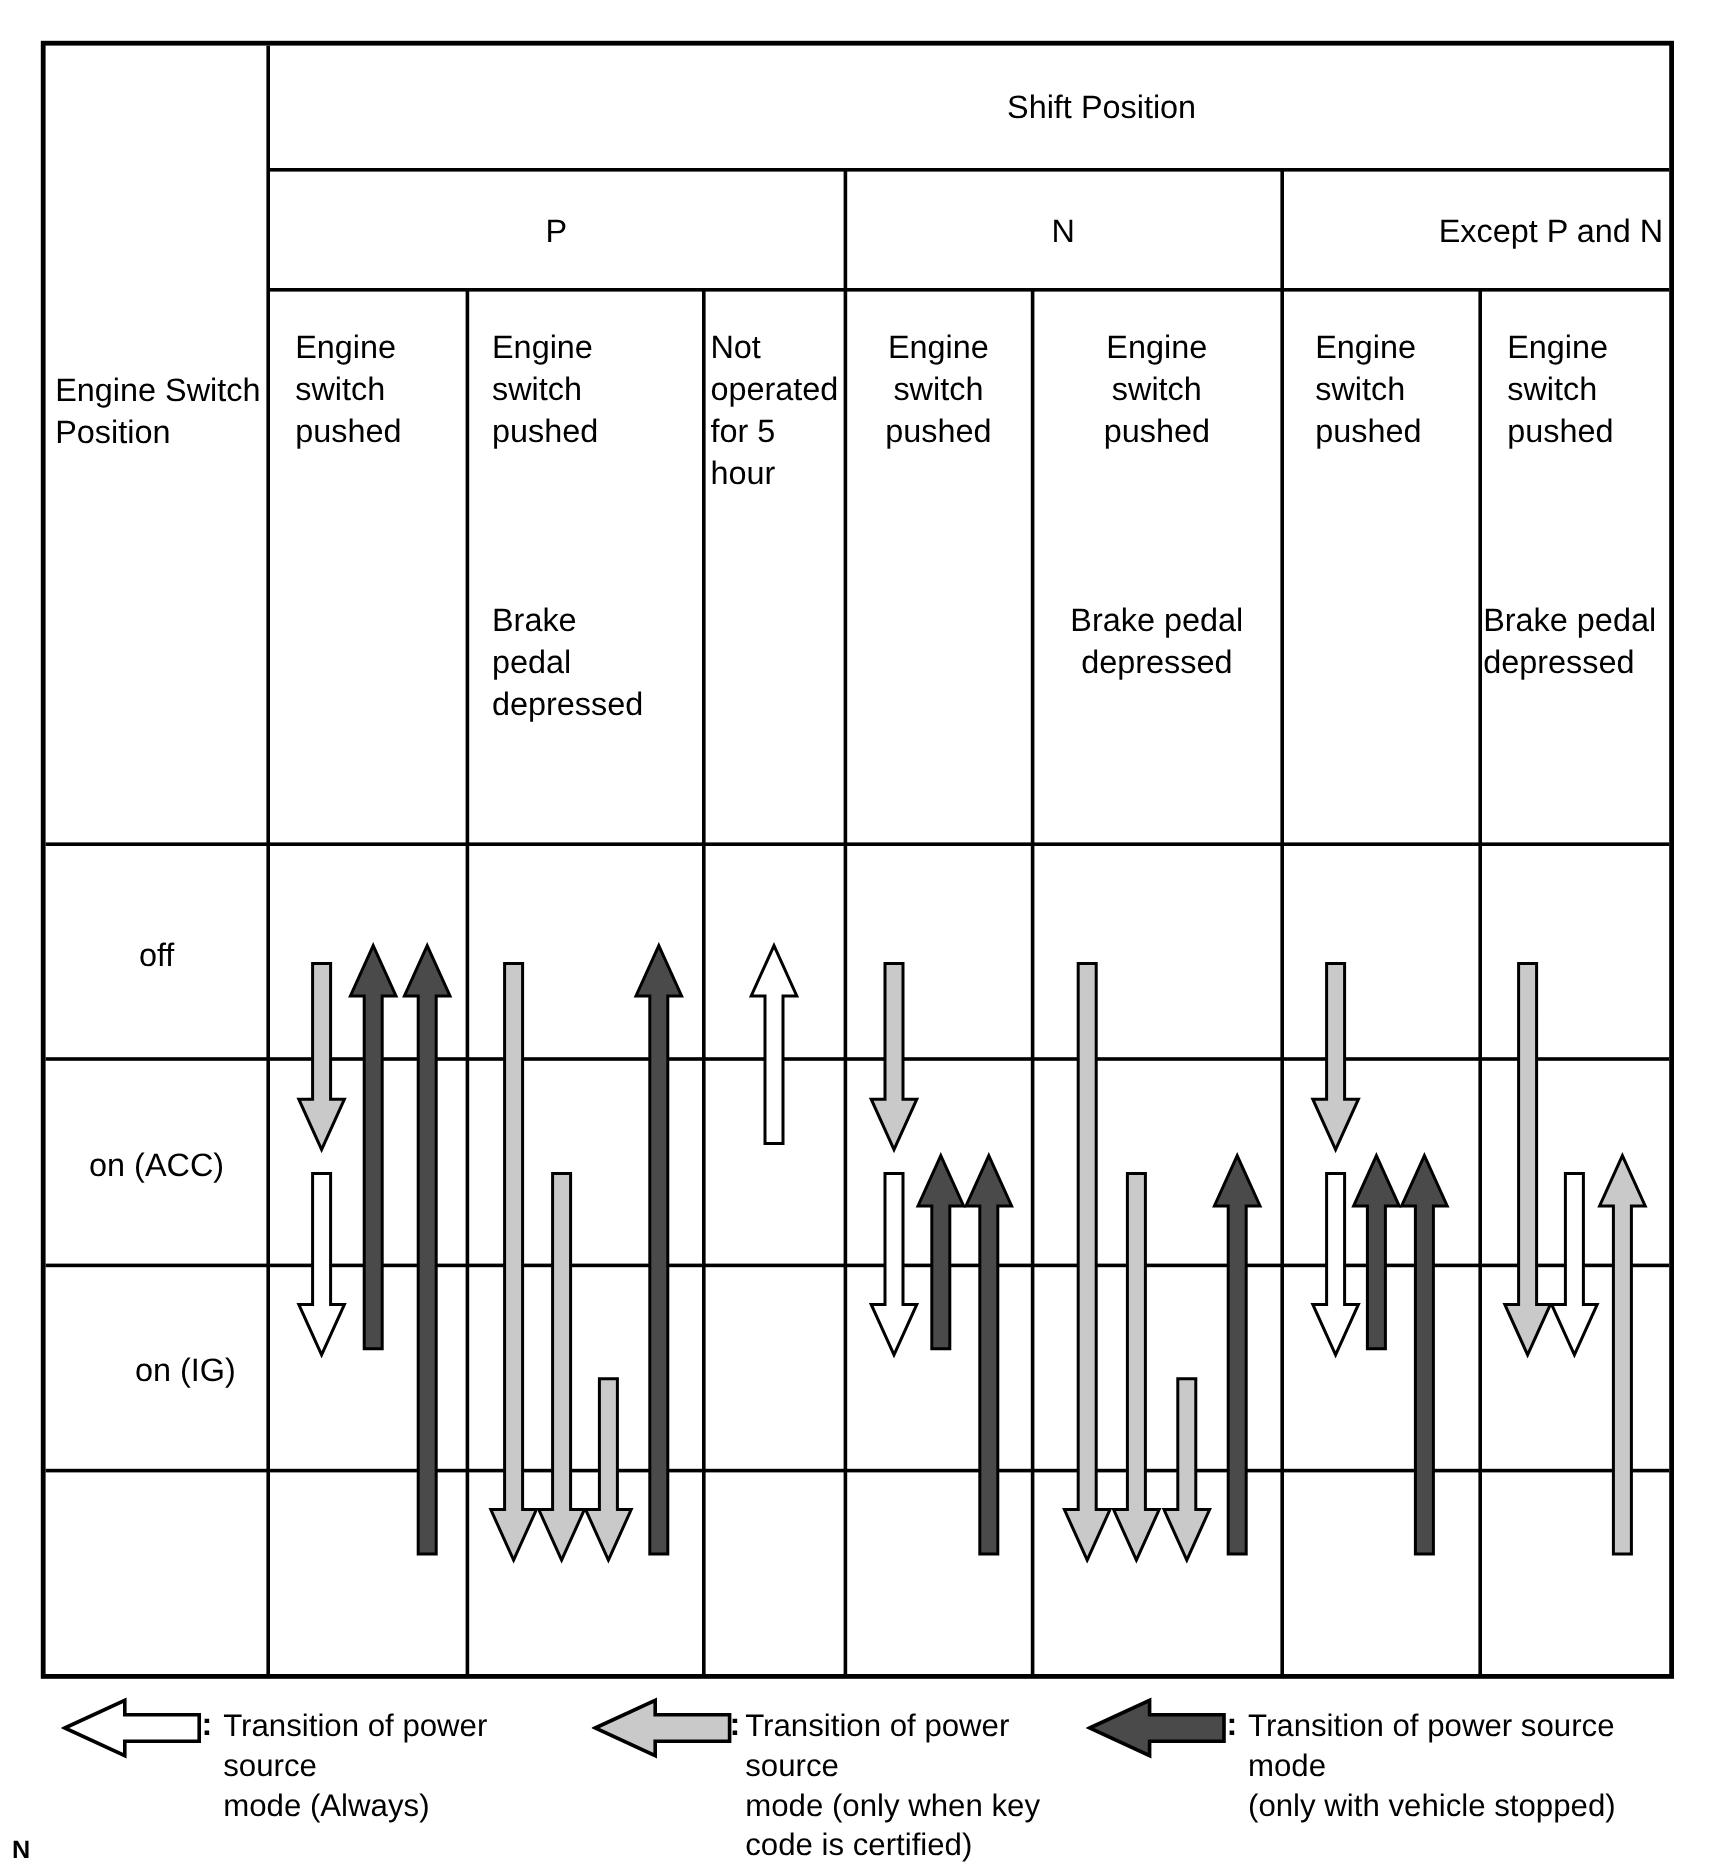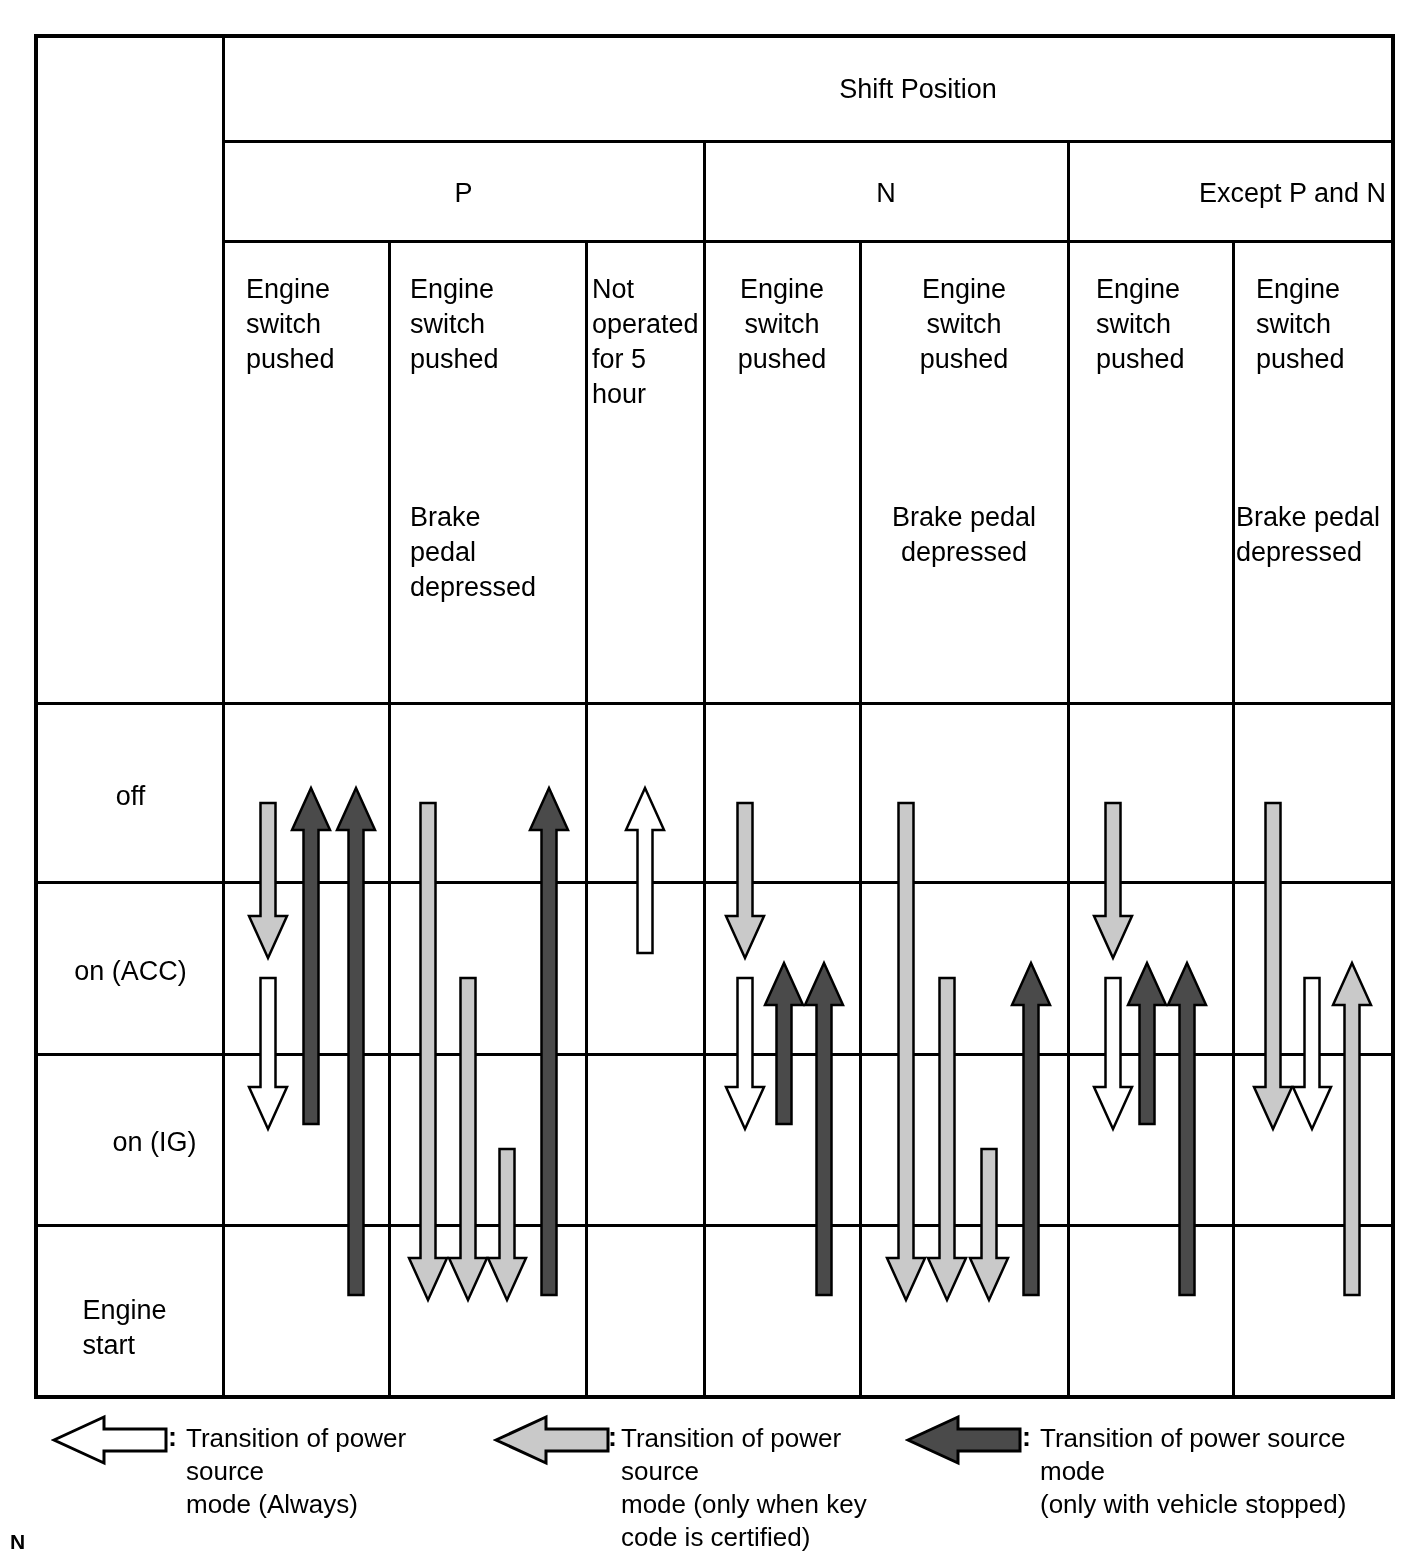--- a/index.html
+++ b/index.html
@@ -59,20 +59,21 @@
       <div class="gline" style="left: 1066.5px; top: 141px; width: 3px; height: 1254px;"></div>
       <div class="gline" style="left: 1231.5px; top: 241px; width: 3px; height: 1154px;"></div>
       <div class="gline" style="left: 223px; top: 139.5px; width: 1168px; height: 3px;"></div>
       <div class="gline" style="left: 223px; top: 239.5px; width: 1168px; height: 3px;"></div>
       <div class="gline" style="left: 38px; top: 701.5px; width: 1353px; height: 3px;"></div>
       <div class="gline" style="left: 38px; top: 880.5px; width: 1353px; height: 3px;"></div>
       <div class="gline" style="left: 38px; top: 1052.5px; width: 1353px; height: 3px;"></div>
       <div class="gline" style="left: 38px; top: 1223.5px; width: 1353px; height: 3px;"></div>
     </div>
 
+  <div class="txt" style="left:46px;top:308px;width:182px;">Engine Switch Position</div>
 
   <div class="txt center" style="left:223px;top:72px;width:1390px;">Shift Position</div>
 
   <div class="txt center" style="left:223px;top:176px;width:481px;">P</div>
   <div class="txt center" style="left:704px;top:176px;width:364px;">N</div>
   <div class="txt center" style="left:1120px;top:176px;width:345px;">Except P and N</div>
 
   <div class="txt" style="left:246px;top:272px;width:128px;">Engine switch pushed</div>
 
   <div class="txt" style="left:410px;top:272px;width:132px;">Engine switch pushed</div>
@@ -86,23 +87,20 @@
   <div class="txt center" style="left:876px;top:500px;width:176px;">Brake pedal depressed</div>
 
   <div class="txt" style="left:1096px;top:272px;width:122px;">Engine switch pushed</div>
 
   <div class="txt" style="left:1256px;top:272px;width:124px;">Engine switch pushed</div>
   <div class="txt" style="left:1236px;top:500px;width:156px;">Brake pedal depressed</div>
 
   <div class="txt center" style="left:38px;top:779px;width:185px;text-align:center;">off</div>
   <div class="txt center" style="left:38px;top:954px;width:185px;">on (ACC)</div>
   <div class="txt center" style="left:38px;top:1125px;width:185px;margin-left:24px;">on (IG)</div>
-  <div class="txt center" style="left:38px;top:1258px;width:185px;">
-    <span style="display:inline-block;text-align:left;width:96px;white-space:normal;">Engine start</span>
-  </div>
 
   <div id="arrow-layer">
       <svg width="44" height="161" style="position: absolute; left: 245.82px; top: 800px;">
         <polygon points="14.5,3 29.5,3 29.5,116 41,116 22,158 3,116 14.5,116" fill="#c9c9c9" stroke="#000000" stroke-width="2.5" stroke-linejoin="miter"></polygon>
       </svg>
       <svg width="44" height="157" style="position: absolute; left: 245.82px; top: 975px;">
         <polygon points="14.5,3 29.5,3 29.5,112 41,112 22,154 3,112 14.5,112" fill="#ffffff" stroke="#000000" stroke-width="2.5" stroke-linejoin="miter"></polygon>
       </svg>
       <svg width="44" height="342" style="position: absolute; left: 288.98px; top: 785px;">
         <polygon points="22,3 41,45 29.5,45 29.5,339 14.5,339 14.5,45 3,45" fill="#4a4a4a" stroke="#000000" stroke-width="2.5" stroke-linejoin="miter"></polygon>

